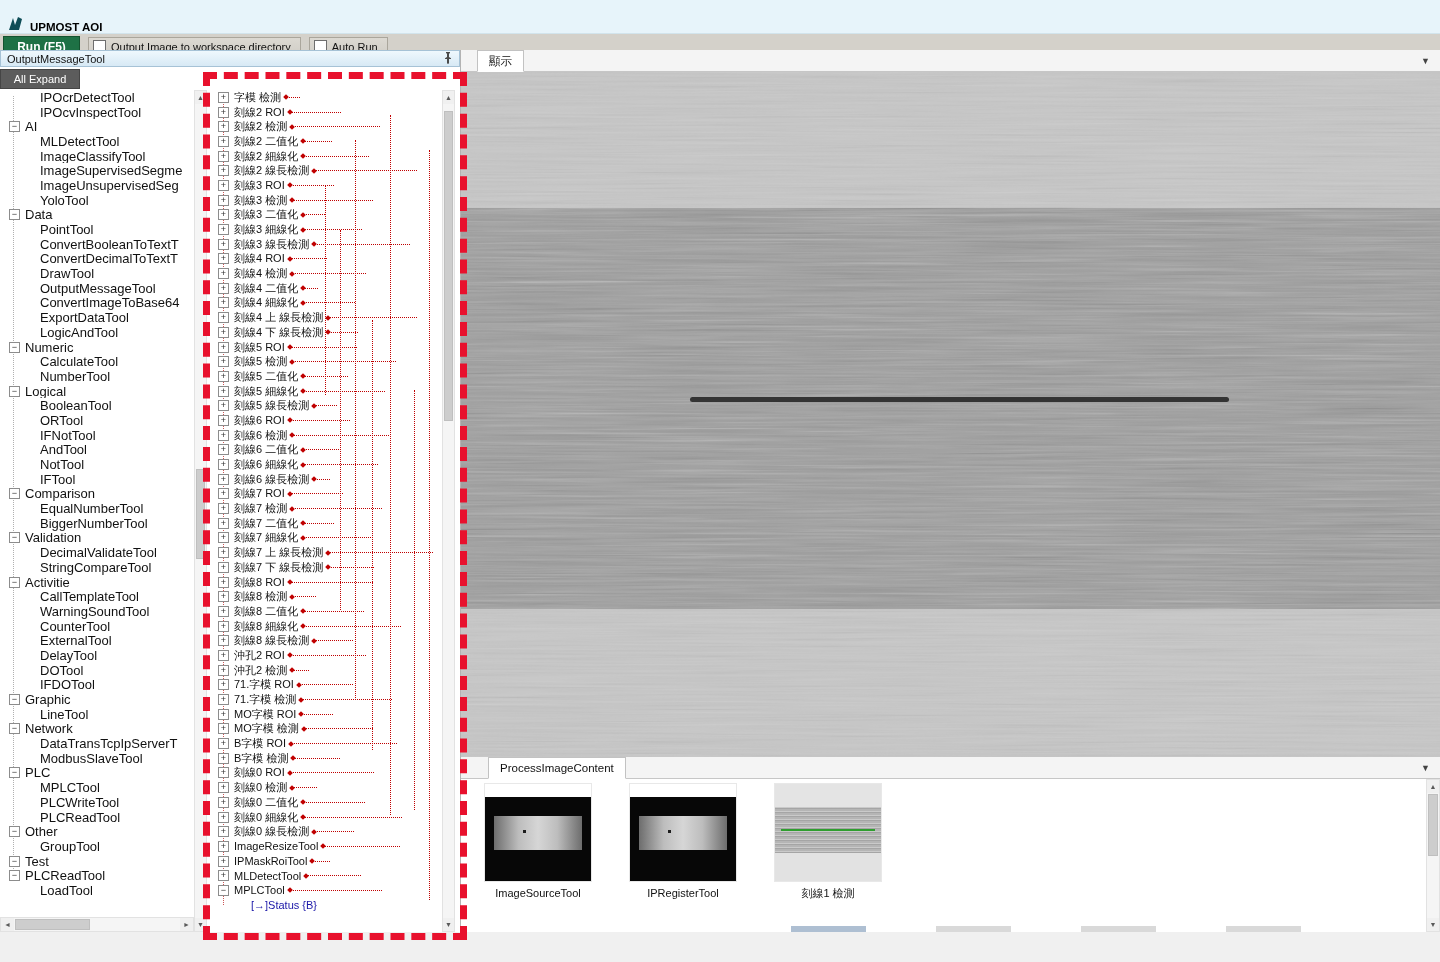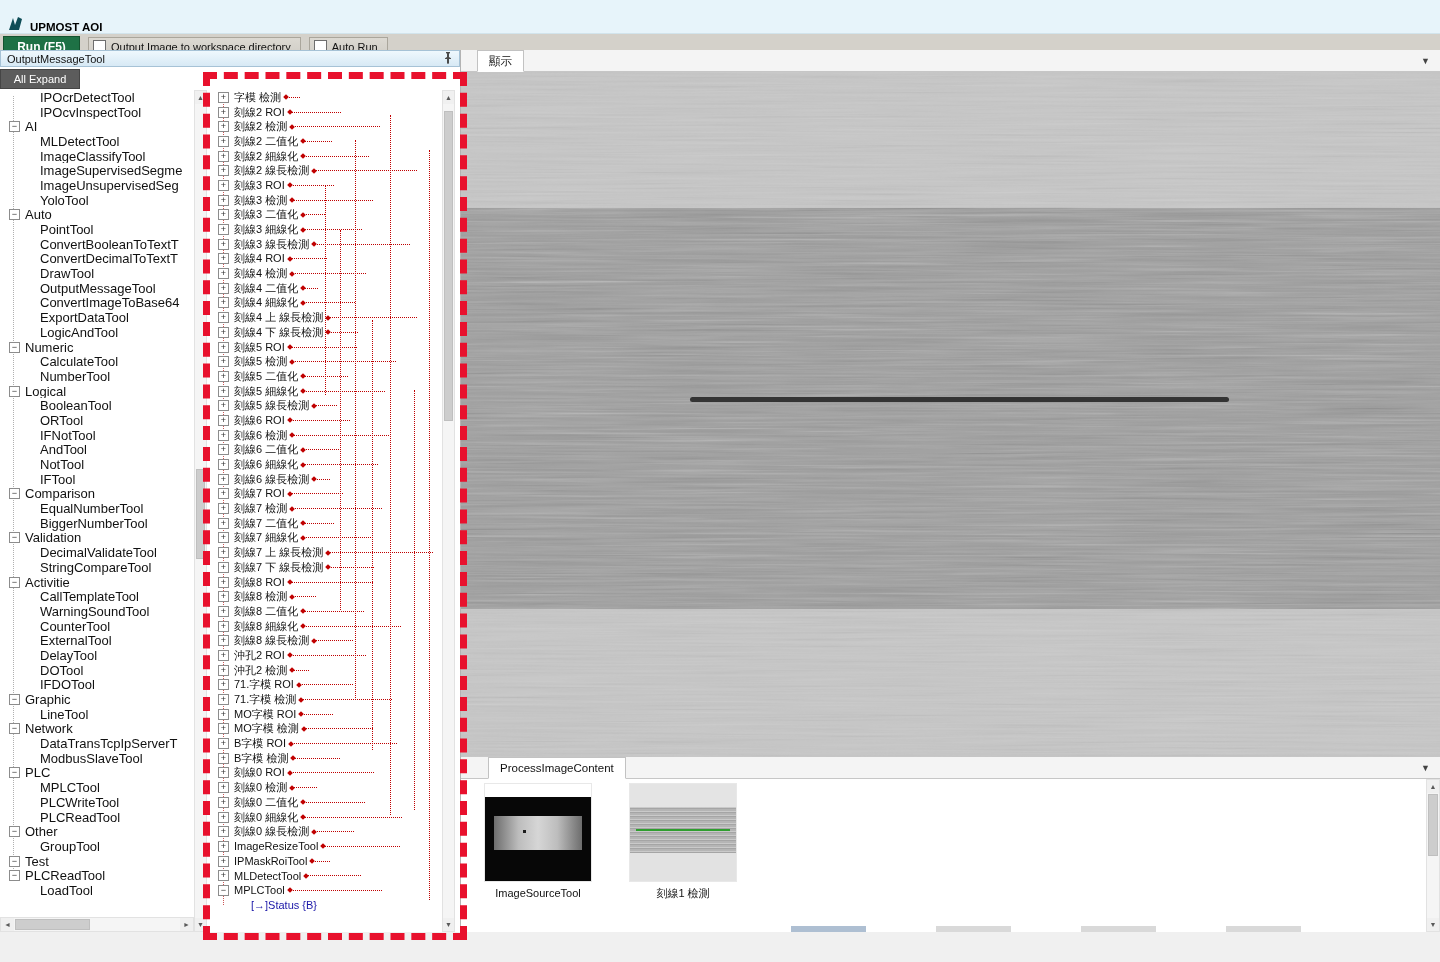--- a/index.html
+++ b/index.html
@@ -159,21 +159,21 @@
           <span class="tlab">ImageSupervisedSegme</span>
         </div>
         <div class="trow lvl1 leaf">
           <span class="tlab">ImageUnsupervisedSeg</span>
         </div>
         <div class="trow lvl1 leaf">
           <span class="tlab">YoloTool</span>
         </div>
         <div class="trow lvl0">
           <span class="ebox">−</span>
-          <span class="tlab">Auto</span>
+          <span class="tlab">Data</span>
         </div>
         <div class="trow lvl1 leaf">
           <span class="tlab">PointTool</span>
         </div>
         <div class="trow lvl1 leaf">
           <span class="tlab">ConvertBooleanToTextT</span>
         </div>
         <div class="trow lvl1 leaf">
           <span class="tlab">ConvertDecimalToTextT</span>
         </div>
@@ -667,20 +667,30 @@
             <div class="df-top"></div>
             <div class="df-body">
               <div class="df-lit"></div>
               <div class="df-dot"></div>
             </div>
           </div>
           <div class="tname">ImageSourceTool</div>
         </div>
         <div class="thumb">
           <div class="timg">
+            <div class="df-top"></div>
+            <div class="df-body">
+              <div class="df-lit"></div>
+              <div class="df-dot"></div>
+            </div>
+          </div>
+          <div class="tname">IPRegisterTool</div>
+        </div>
+        <div class="thumb">
+          <div class="timg">
             <div class="bt"></div>
             <div class="bm gray tex">
               <div class="gl"></div>
             </div>
             <div class="bb"></div>
           </div>
           <div class="tname">刻線1 檢測</div>
         </div>
       </div>
   </div>

